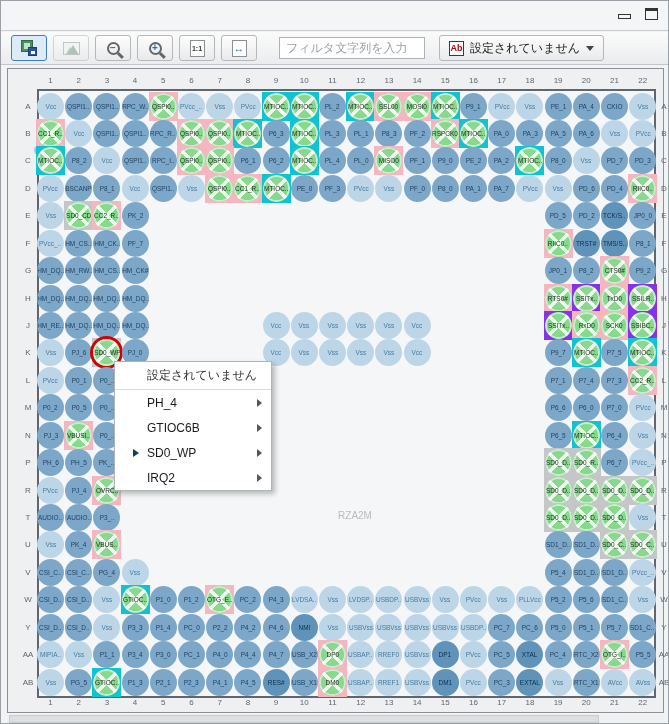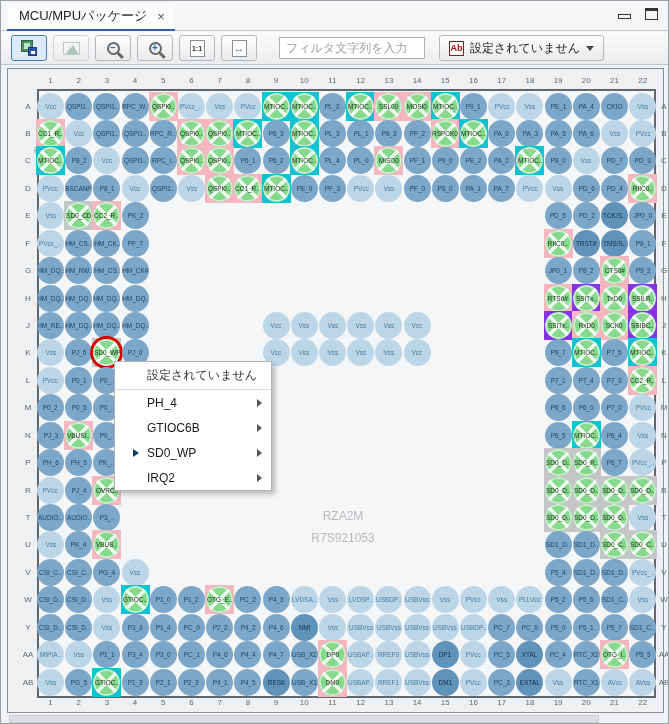--- a/index.html
+++ b/index.html
@@ -84,22 +84,22 @@
       radial-gradient(circle, #8edd92 0%, #7fd487 100%);
       box-shadow:inset 0 0 0 2px rgba(255,255,255,.55); }
   .green .lbl { color:#2b2b2b; }
   .t-gp { background:#f5b6bf; } .t-gc { background:#0fc3d2; } .t-gg { background:#c4c6c8; }
   .t-gv { background:#8633e8; }
   .t-sel { background:#c4c6c8; } .t-sel .c { box-shadow:inset 0 0 0 2px rgba(255,255,255,.55), 0 0 0 3px #d60000; }
 
   
   .logo { position:absolute; left:276px; top:244px; width:156px; font-size:20px; font-weight:bold;
           letter-spacing:2px; color:#c7c9cb; text-align:center; }
-  .device { position:absolute; left:284px; top:504px; width:116px; text-align:center;
-            font-size:12px; color:#b8bbbe; line-height:22px; }
+  .device { position:absolute; left:296px; top:504px; width:116px; text-align:center;
+            font-size:10px; color:#b8bbbe; line-height:22px; }
 
   
   .ctxmenu { position:absolute; left:113px; top:360px; width:158px; background:#fff;
              border:1px solid #b0b4b8; box-shadow:3px 3px 5px rgba(0,0,0,.25); z-index:10; }
   .ctx-header { height:28px; display:flex; align-items:center; padding-left:32px; font-size:12px;
                 color:#333; border-bottom:1px solid #d9dcdf; }
   .ctx-item { height:25px; display:flex; align-items:center; padding-left:32px; font-size:12px;
               color:#1a1a1a; position:relative; }
   .ctx-item .cur { position:absolute; left:18px; width:0; height:0; border-left:6px solid #0c3c68;
                    border-top:4px solid transparent; border-bottom:4px solid transparent; }
@@ -110,24 +110,20 @@
   .hscroll { position:absolute; left:6px; top:713px; width:657px; height:10px; background:#f0f1f2; }
   .hscroll .thumb { position:absolute; left:2px; top:1px; width:590px; height:8px; background:#dcdee0;
                     border:1px solid #c8cacd; }
 </style>
 </head>
 <body>
 
 <div class="screen">
 
   <div class="tabbar">
-    <div class="tab">
-      <span class="tab-title">MCU/MPUパッケージ</span>
-      <span class="tab-close">×</span>
-    </div>
     <div class="win-btns">
       <div class="ic-min"></div>
       <div class="ic-restore"></div>
     </div>
   </div>
 
   <div class="toolbar">
     <div class="tbtn active">
       <div class="g-save">
           <div class="chip"></div>
@@ -1626,21 +1622,20 @@
       </div>
       <div class="pin t-pw" style="left: 627.2px; top: 666.53px;">
         <div class="c">
           <span class="lbl">AVss</span>
         </div>
       </div>
     </div>
 
   <div class="device">
     <div>RZA2M</div>
-    <div>R7S921053</div>
   </div>
 
   <div class="ctxmenu">
     <div class="ctx-header">設定されていません</div>
     <div id="ctx-items">
         <div class="ctx-item">
           <span>PH_4</span>
           <span class="sub"></span>
         </div>
         <div class="ctx-item">

